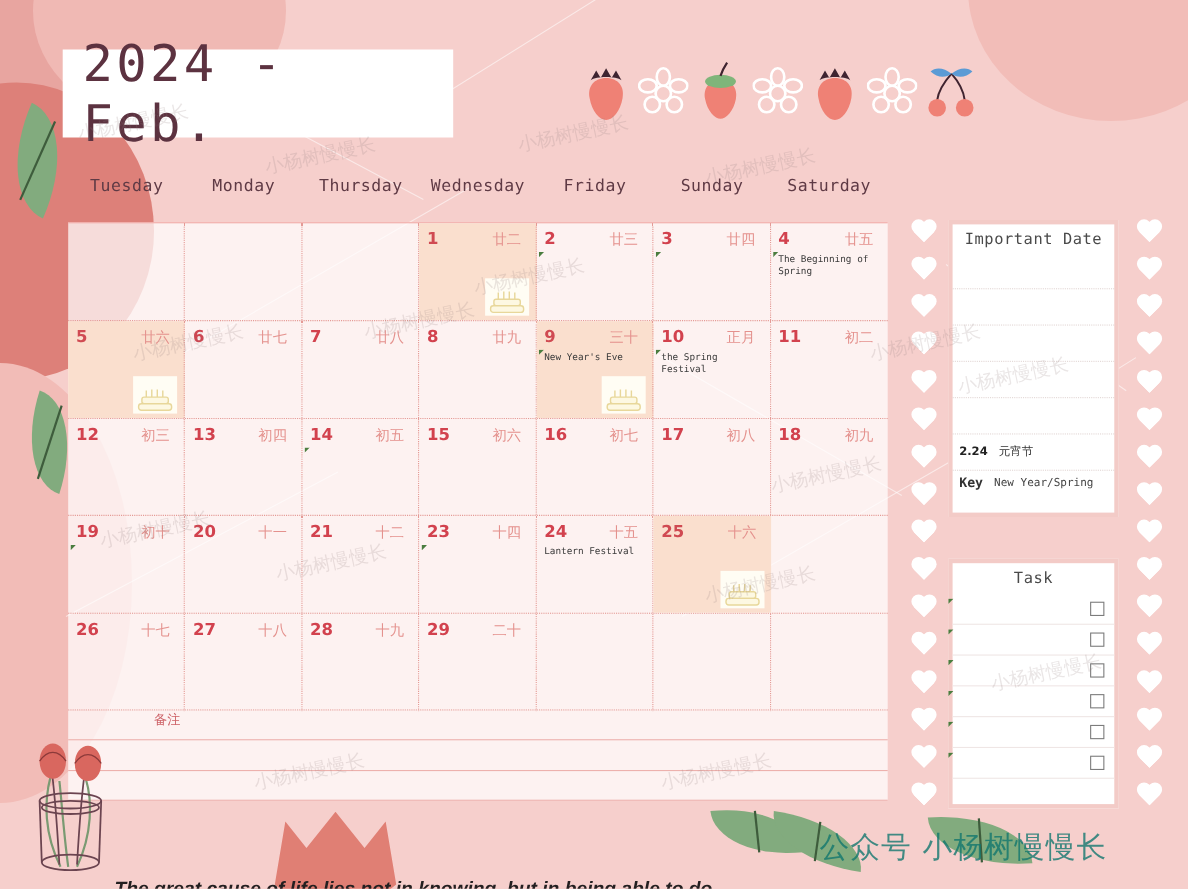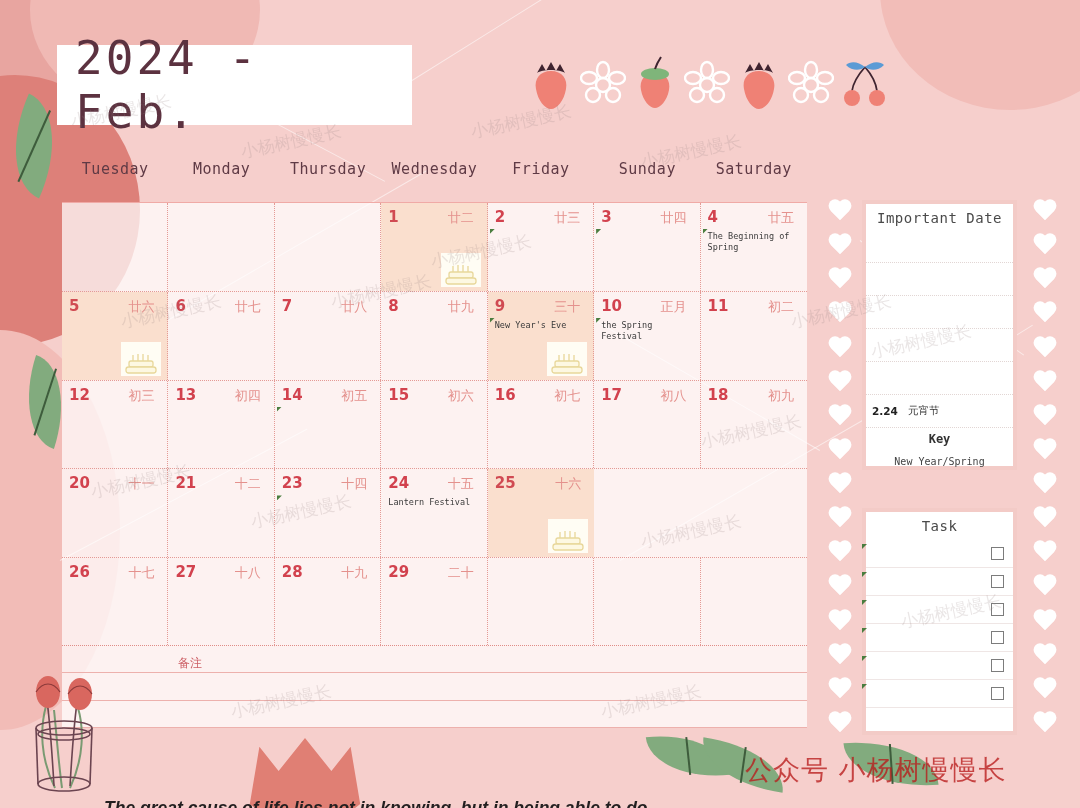--- a/index.html
+++ b/index.html
@@ -158,22 +158,22 @@
 
   
   .notes {
     position: absolute; left: 62px; top: 646px;
     width: 745px; height: 82px;
     background: rgba(255,255,255,0.72);
   }
   .notes-row {
     height: 27.3px;
     border-bottom: 1.2px solid #edb1ad;
-    display: flex; align-items: flex-end;
-    padding-left: 116px;
+    display: flex; align-items: flex-start;
+    padding-left: 78px;
   }
   .notes-row:last-child { border-bottom: 1.5px solid #edb1ad; }
   .notes-label {
     font-size: 12px; color: #cd6167;
     font-family: "DejaVu Sans", sans-serif;
   }
 
   
   .hearts {
     position: absolute; top: 200px;
@@ -218,21 +218,20 @@
     font-family: "DejaVu Sans", sans-serif;
     font-size: 10.5px; font-weight: bold; color: #222; text-align: center;
   }
   .imp-text {
     font-family: "DejaVu Sans", sans-serif;
     font-size: 10.5px; color: #333;
   }
   .key-row {
     display: flex; align-items: center; gap: 10px;
     padding: 4px 6px 0 6px;
-    flex-direction: column;
   }
   .key-label {
     font-family: "DejaVu Sans Mono", monospace;
     font-size: 12px; font-weight: bold; color: #333;
   }
   .key-value {
     font-family: "DejaVu Sans Mono", monospace;
     font-size: 10px; color: #444;
   }
   .task-rows { padding-top: 2px; }
@@ -257,21 +256,21 @@
   
   .quote {
     position: absolute; left: 104px; top: 798px;
     font-family: Liberation Sans, sans-serif;
     font-style: italic; font-weight: bold;
     font-size: 17.5px; color: #231f20;
   }
   .brand {
     position: absolute; left: 745px; top: 752px;
     font-family: "DejaVu Sans", sans-serif;
-    font-size: 27px; color: #b91c1c;
+    font-size: 27px; color: #0f766e;
     opacity: 0.78; letter-spacing: 1px;
   }
 
   
   .wmtext {
     position: absolute;
     font-family: "DejaVu Sans", sans-serif;
     font-size: 17px; color: rgba(150,130,130,0.20);
     transform: rotate(-12deg);
     pointer-events: none; white-space: nowrap;
@@ -535,20 +534,27 @@
         </div>
       </div>
       <div class="cal-cell">
         <div class="cell-top">
           <span class="daynum">18</span>
           <span class="lunar">初九</span>
         </div>
       </div>
     </div>
     <div class="cal-row">
+      <div class="cal-cell">
+        <div class="cell-top">
+          <span class="daynum">19</span>
+          <span class="lunar">初十</span>
+        </div>
+        <span class="green-dot"></span>
+      </div>
       <div class="cal-cell">
         <div class="cell-top">
           <span class="daynum">20</span>
           <span class="lunar">十一</span>
         </div>
       </div>
       <div class="cal-cell">
         <div class="cell-top">
           <span class="daynum">21</span>
           <span class="lunar">十二</span>

